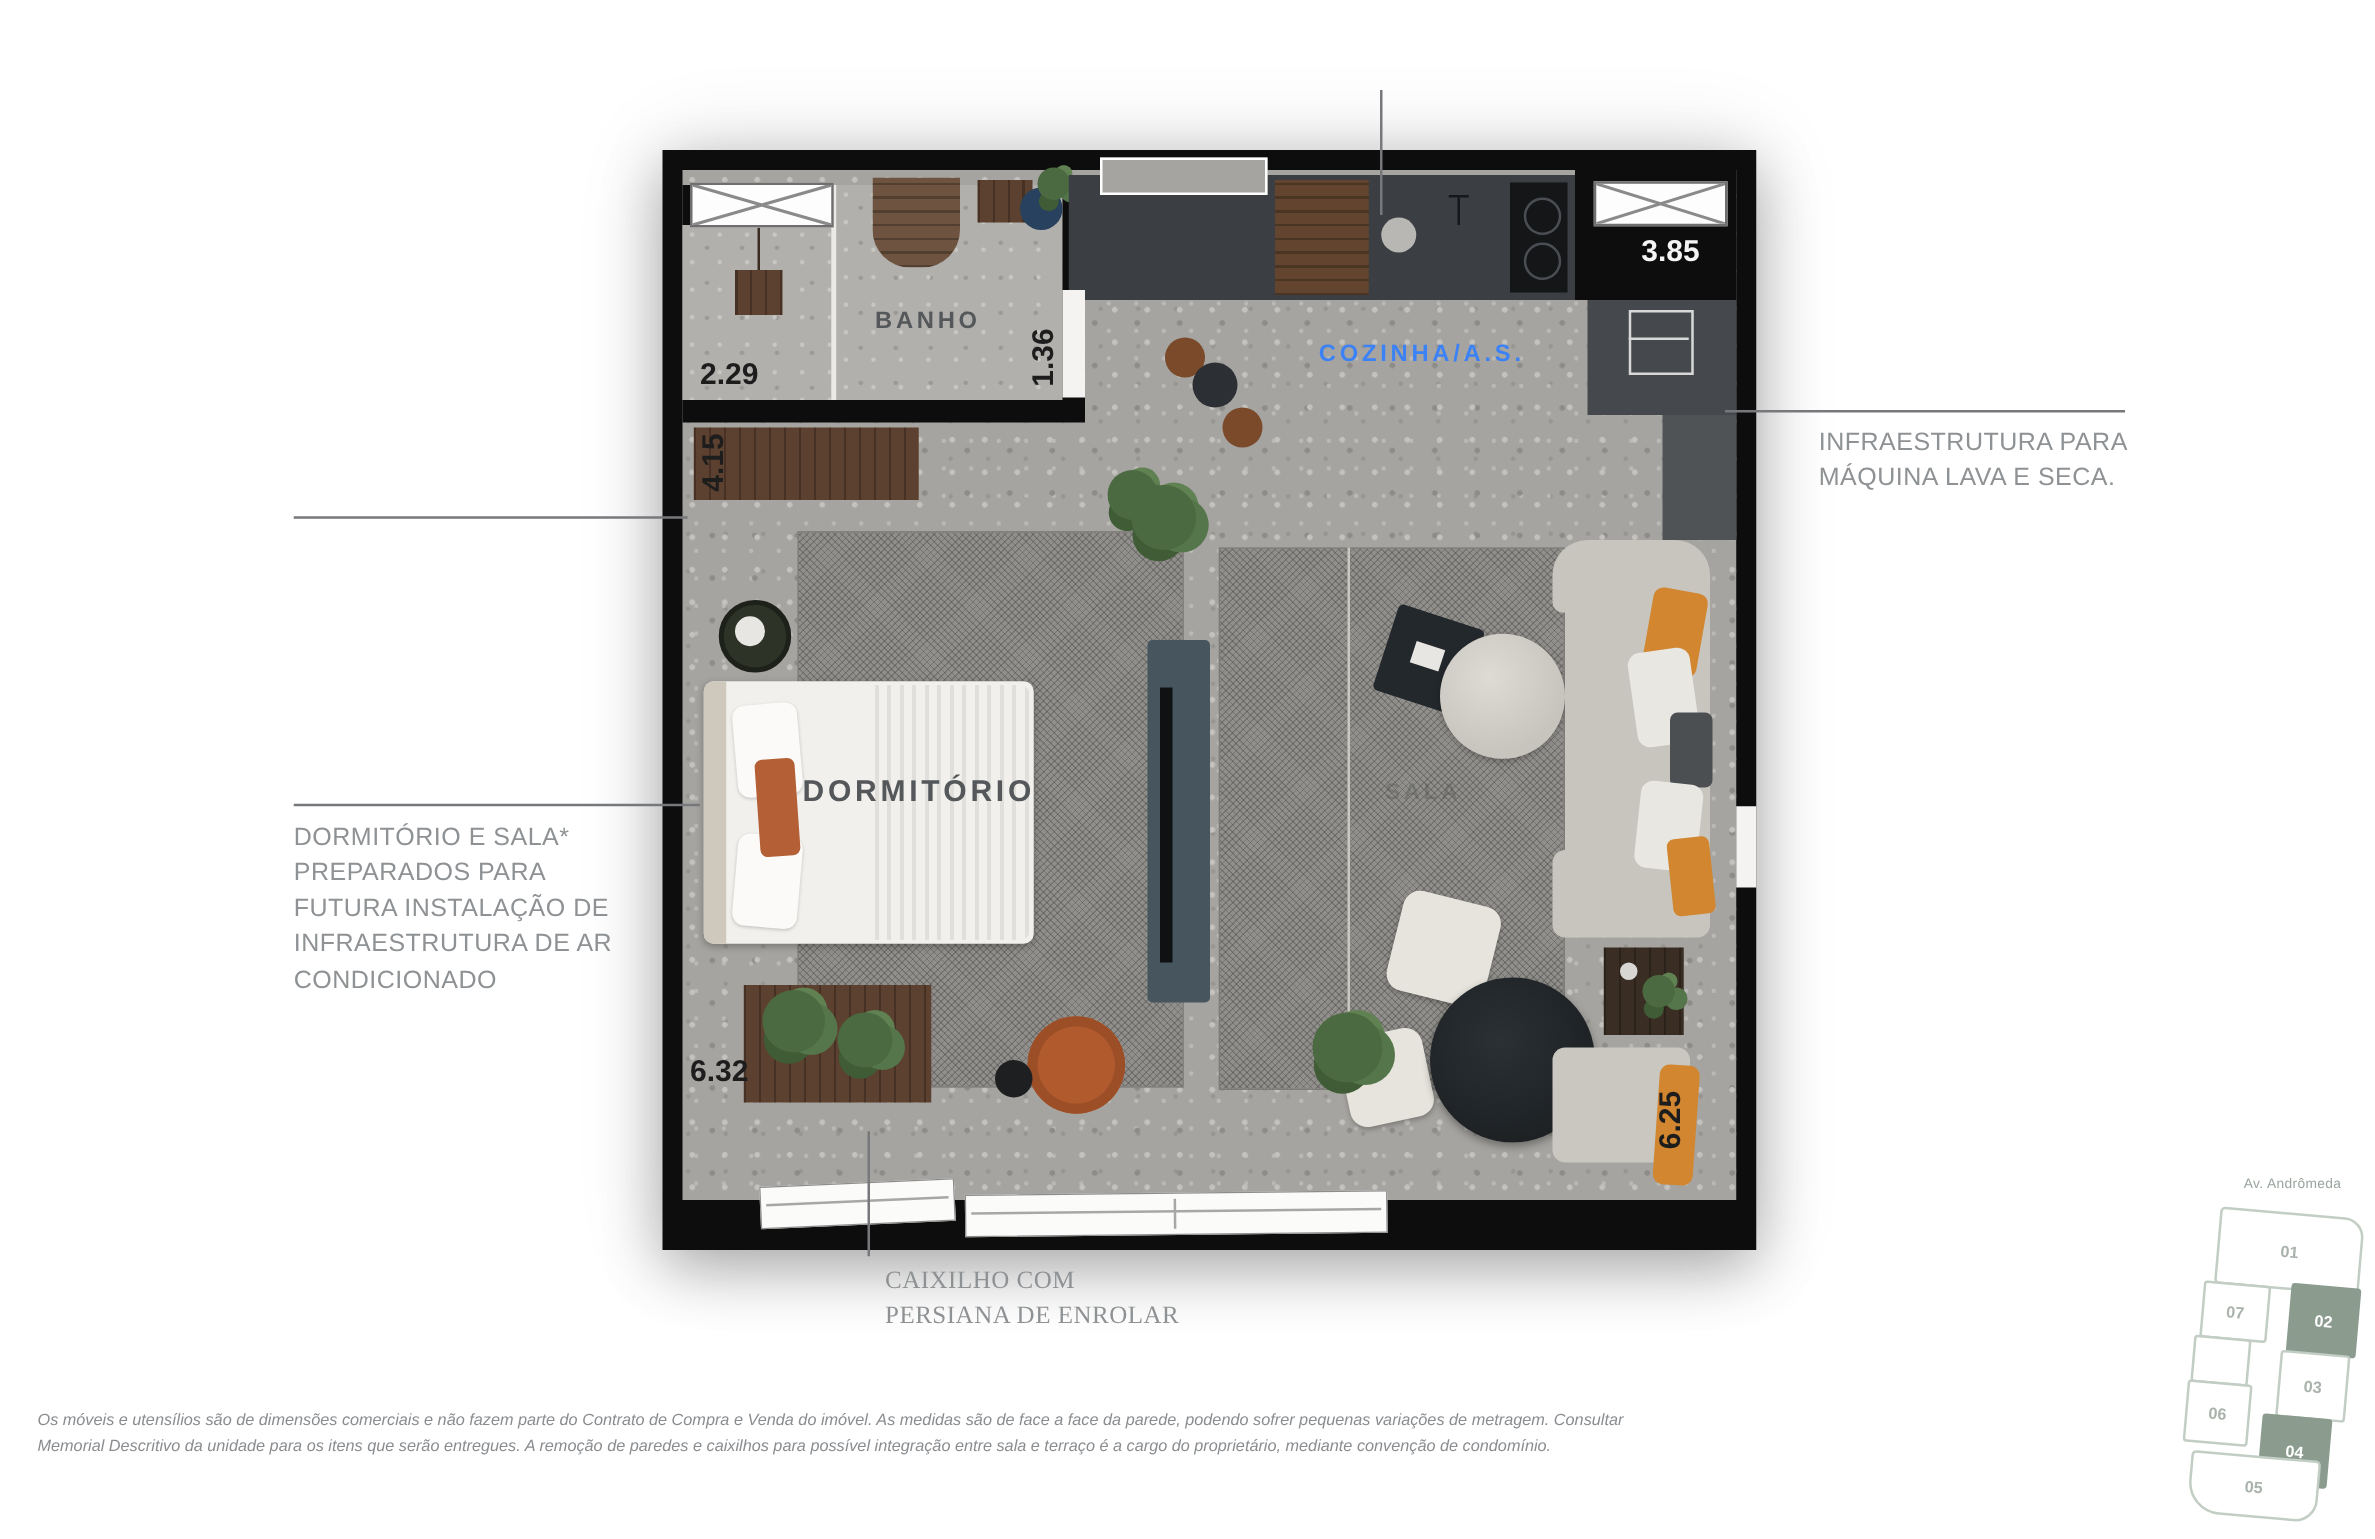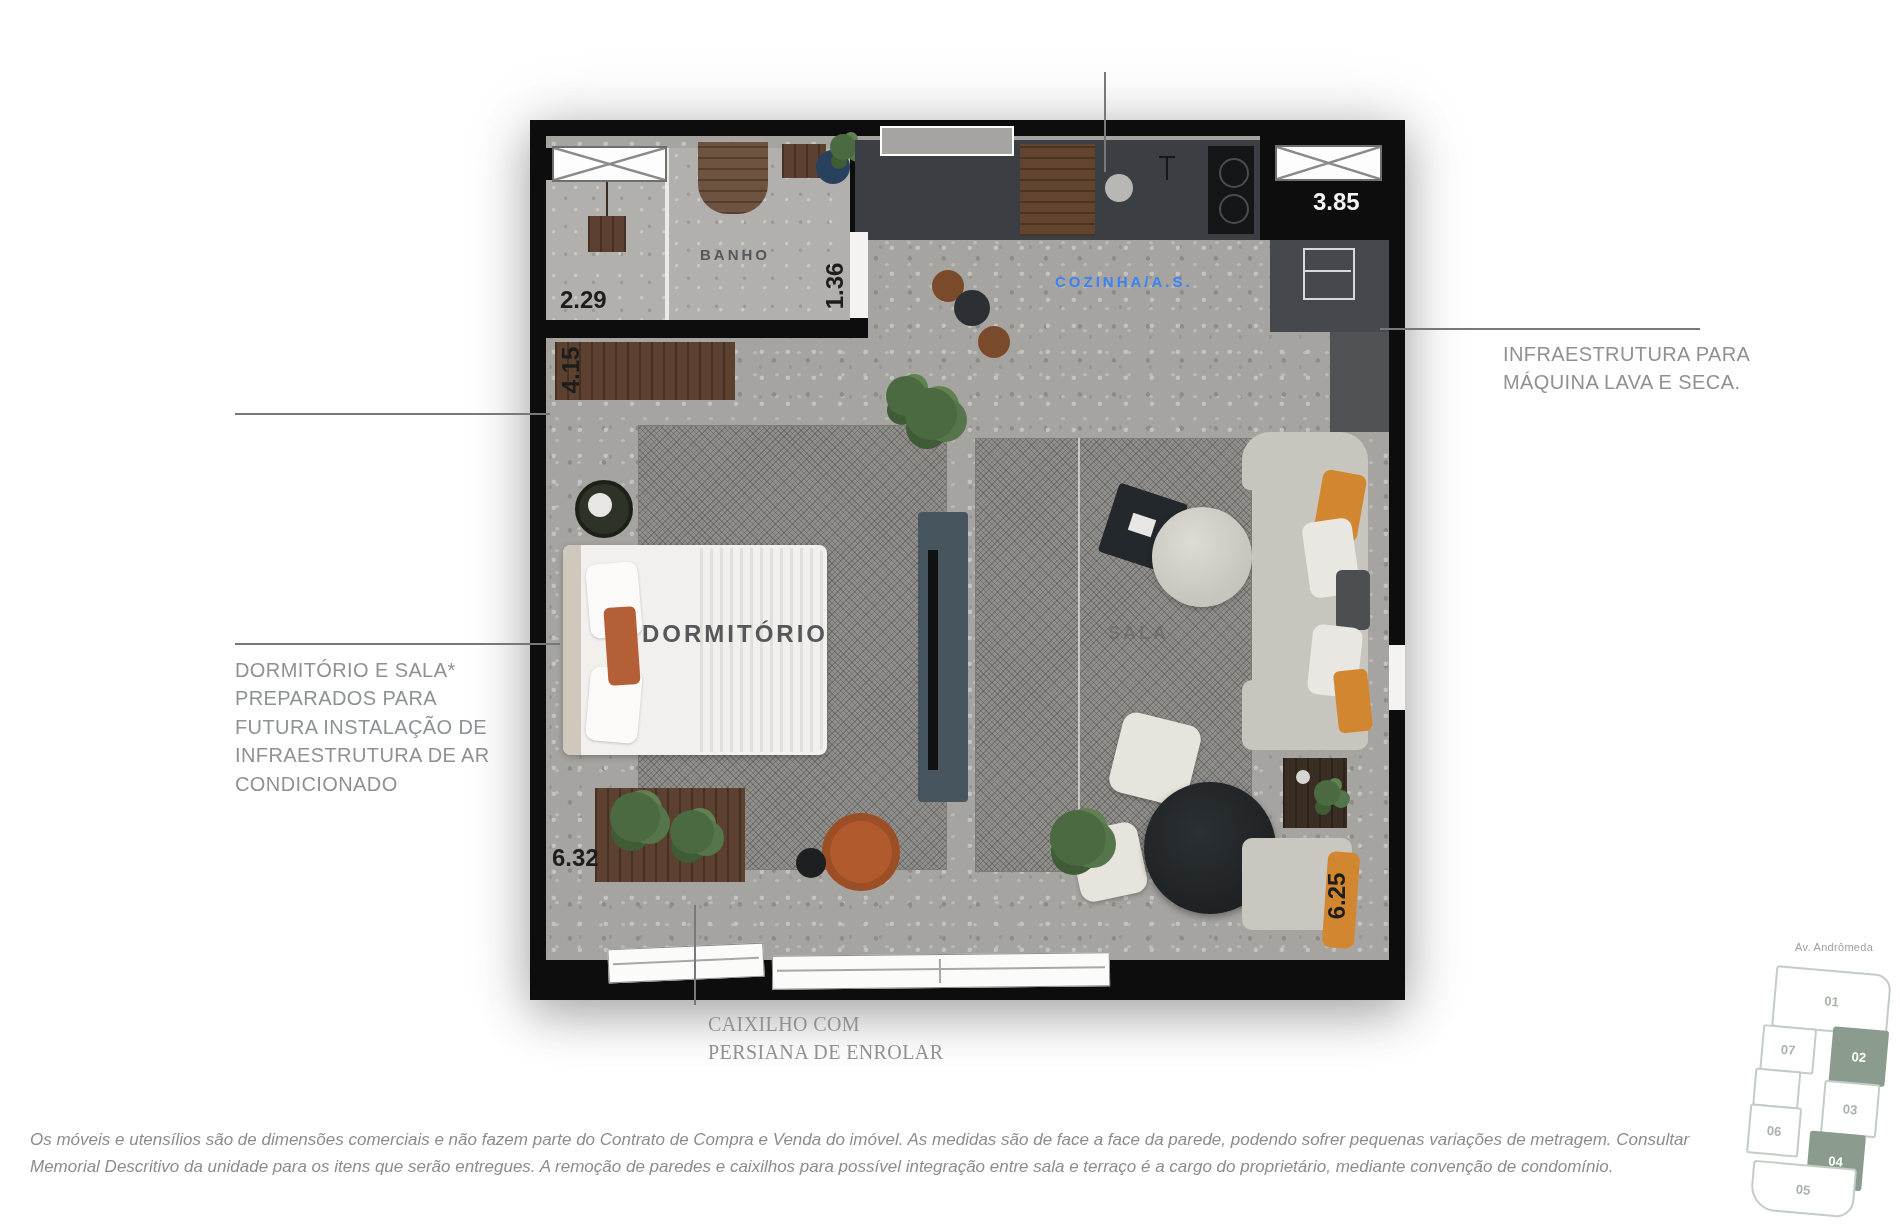--- a/index.html
+++ b/index.html
@@ -31,21 +31,21 @@
   .whitewall{background:#eceae7;}
   .gap{background:#f4f3f1;}
 
   
   .rug{background-color:#918f8b;background-image:
         repeating-linear-gradient(45deg, rgba(52,52,50,.28) 0 1px, transparent 1px 4px),
         repeating-linear-gradient(-45deg, rgba(52,52,50,.28) 0 1px, transparent 1px 4px);
        border:1px solid #7e7c78;}
 
   
-  .room-label{color:#55585a;font-weight:bold;letter-spacing:3px;font-size:15px;z-index:30;}
+  .room-label{color:#55585a;font-weight:bold;letter-spacing:3px;font-size:19px;z-index:30;}
   .dim{color:#1d1d1d;font-weight:bold;font-size:24px;z-index:30;}
   .dim-white{color:#f4f4f4;}
   .rot{transform:rotate(-90deg);transform-origin:center;text-align:center;width:62px;}
 
   
   .wood{background-color:#63452f;background-image:repeating-linear-gradient(0deg, rgba(0,0,0,.25) 0 2px, transparent 2px 11px);}
   .woodv{background-color:#5d4130;background-image:repeating-linear-gradient(90deg, rgba(0,0,0,.25) 0 2px, transparent 2px 12px);}
   .counter{background:#3b3f43;}
   .circle{border-radius:50%;}
   .plant{border-radius:50%;background:#4c6a41;
@@ -55,21 +55,21 @@
 
   
   .keyplan{position:absolute;left:1752px;top:962px;width:152px;height:252px;transform:rotate(5deg);}
   .unit{position:absolute;border:2px solid #c2cdc4;background:#ffffff;color:#a9b3ab;
         font-weight:bold;font-size:13px;display:flex;align-items:center;justify-content:center;
         border-radius:3px;}
   .unit.hl{background:#8b9c8f;border-color:#8b9c8f;color:#ffffff;}
   .keyplan-street{position:absolute;left:1795px;top:941px;font-size:11px;color:#9aa69d;letter-spacing:.3px;}
 
   
-  .disclaimer{position:absolute;left:30px;color:#8a8d90;font-size:17px;font-style:italic;line-height:1.6;}
+  .disclaimer{position:absolute;left:30px;color:#8a8d90;font-size:13px;font-style:italic;line-height:1.6;}
 </style>
 </head>
 <body>
 
 <div id="canvas">
 
   <div class="plan">
 
     <div class="floor"></div>
 
@@ -188,21 +188,21 @@
     <div class="dim" style="left:30px;top:166px;">2.29</div>
     <div class="dim rot" style="left:274px;top:152px;">1.36</div>
     <div class="dim rot" style="left:10px;top:236px;">4.15</div>
     <div class="dim dim-white" style="left:783px;top:68px;">3.85</div>
     <div class="dim" style="left:22px;top:724px;">6.32</div>
     <div class="dim rot" style="left:776px;top:762px;">6.25</div>
   </div>
 
   <div class="ann-line-v" style="left:1104px;top:72px;height:100px;"></div>
 
-  <div class="ann preline" style="left:1455px;top:340px;margin-left:48px;">INFRAESTRUTURA PARA
+  <div class="ann preline" style="left:1455px;top:340px;">INFRAESTRUTURA PARA
 MÁQUINA LAVA E SECA.</div>
   <div class="ann-line-h" style="left:1380px;top:328px;width:320px;"></div>
 
   <div class="ann-line-h" style="left:235px;top:413px;width:315px;"></div>
 
   <div class="ann preline" style="left:235px;top:656px;">DORMITÓRIO E SALA*
 PREPARADOS PARA
 FUTURA INSTALAÇÃO DE
 INFRAESTRUTURA DE AR
 CONDICIONADO</div>

